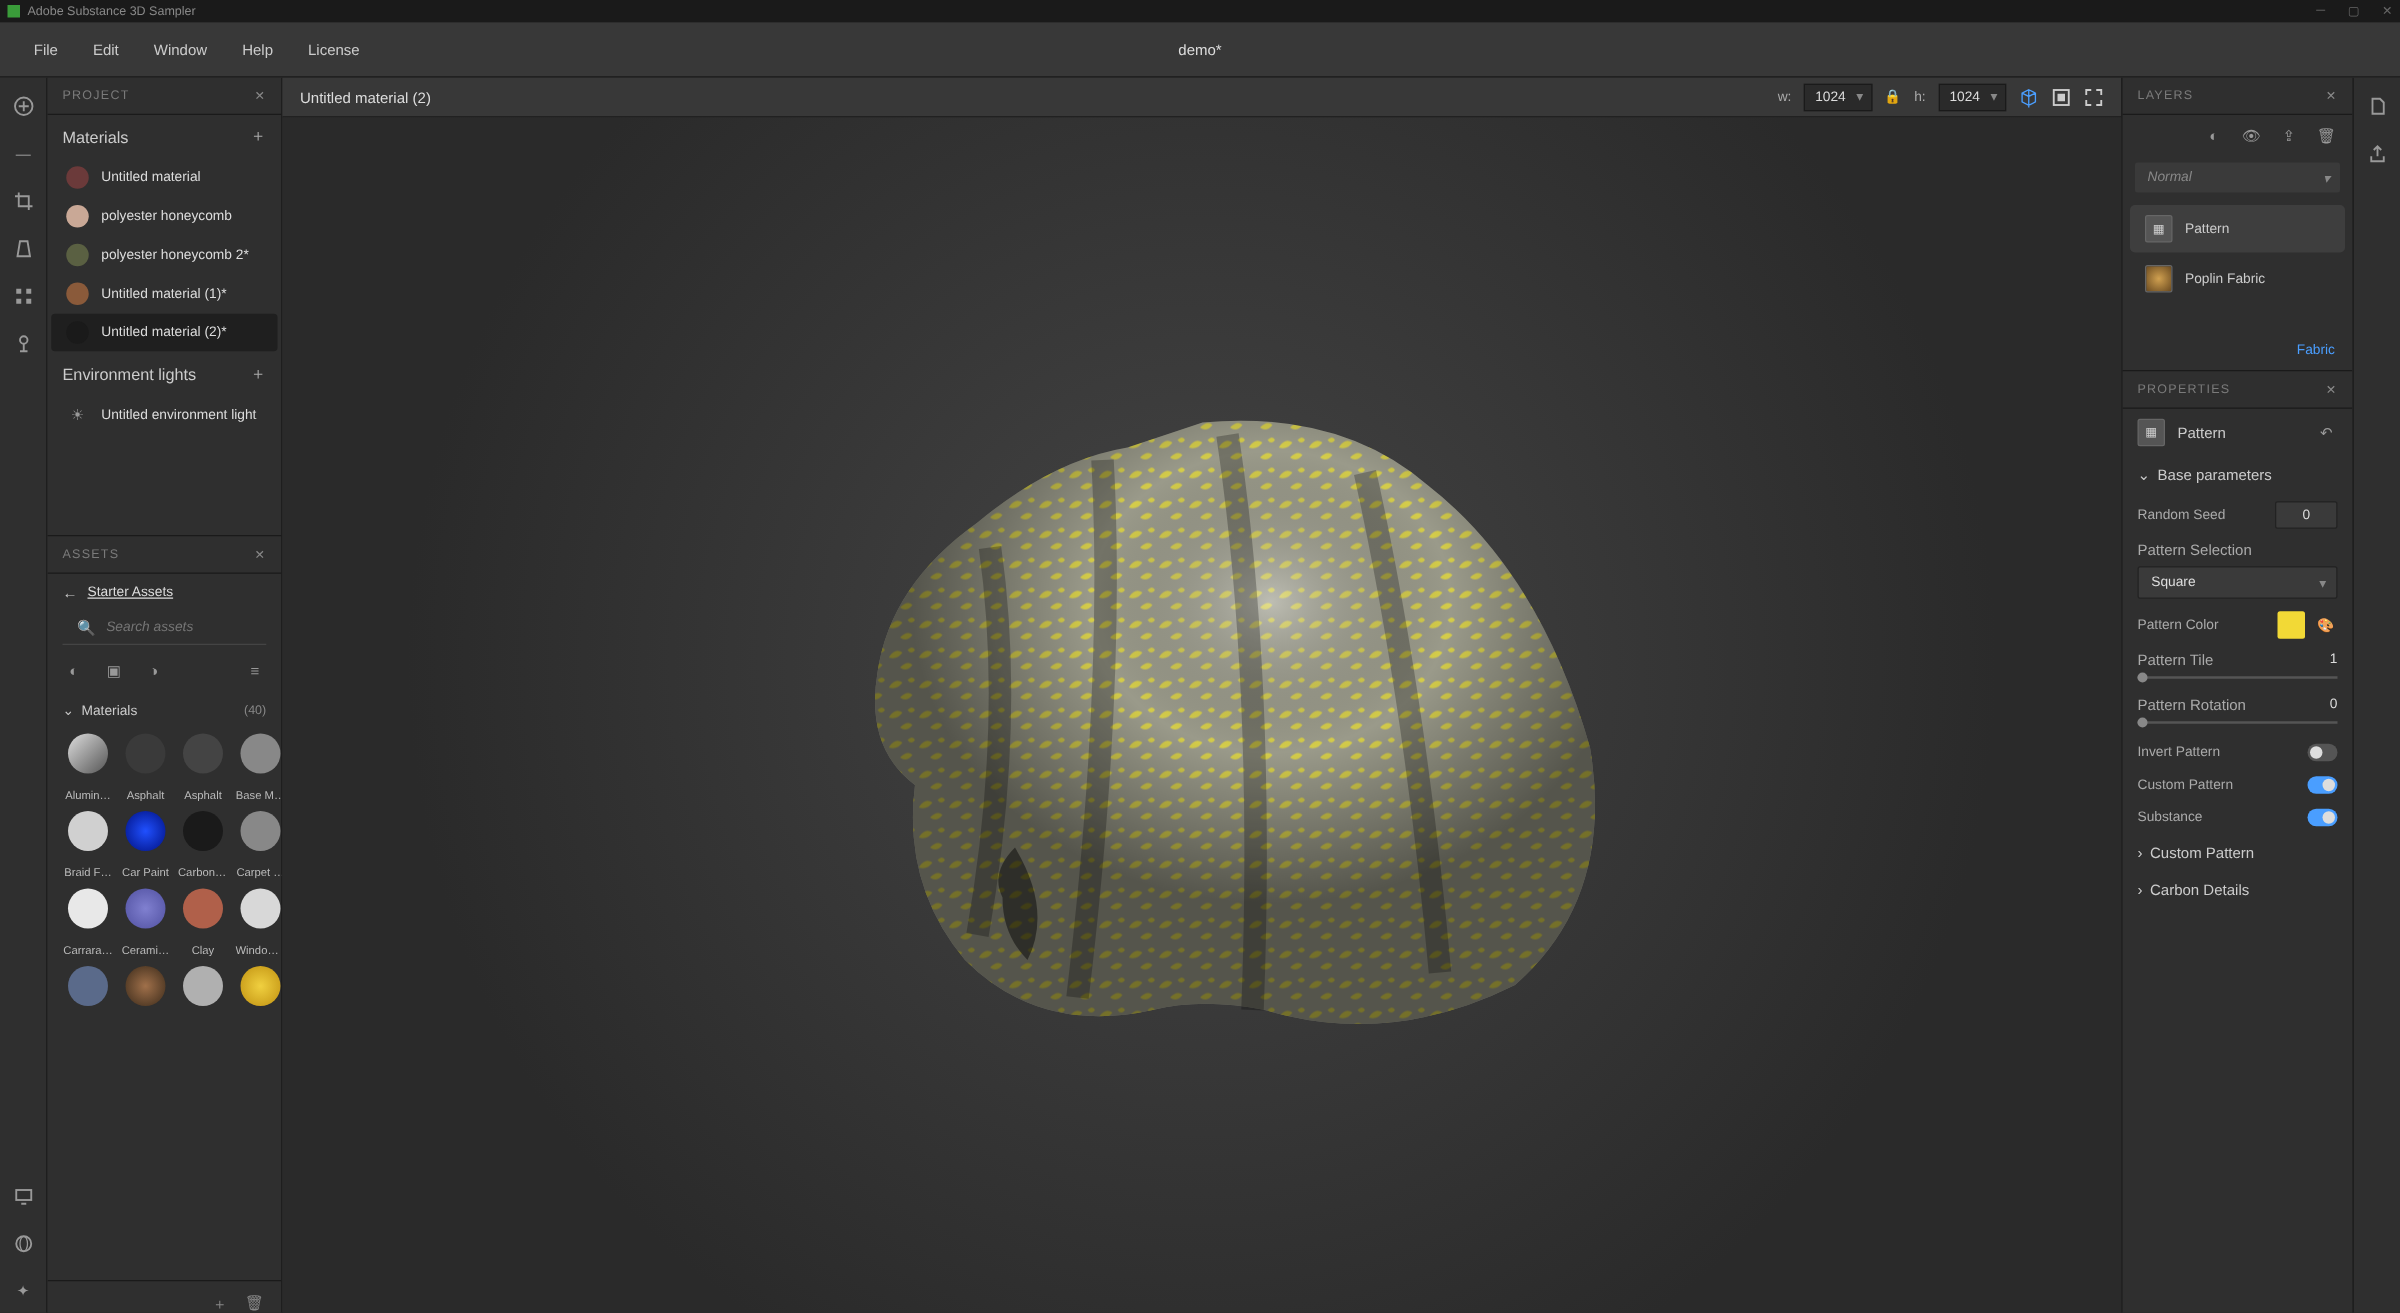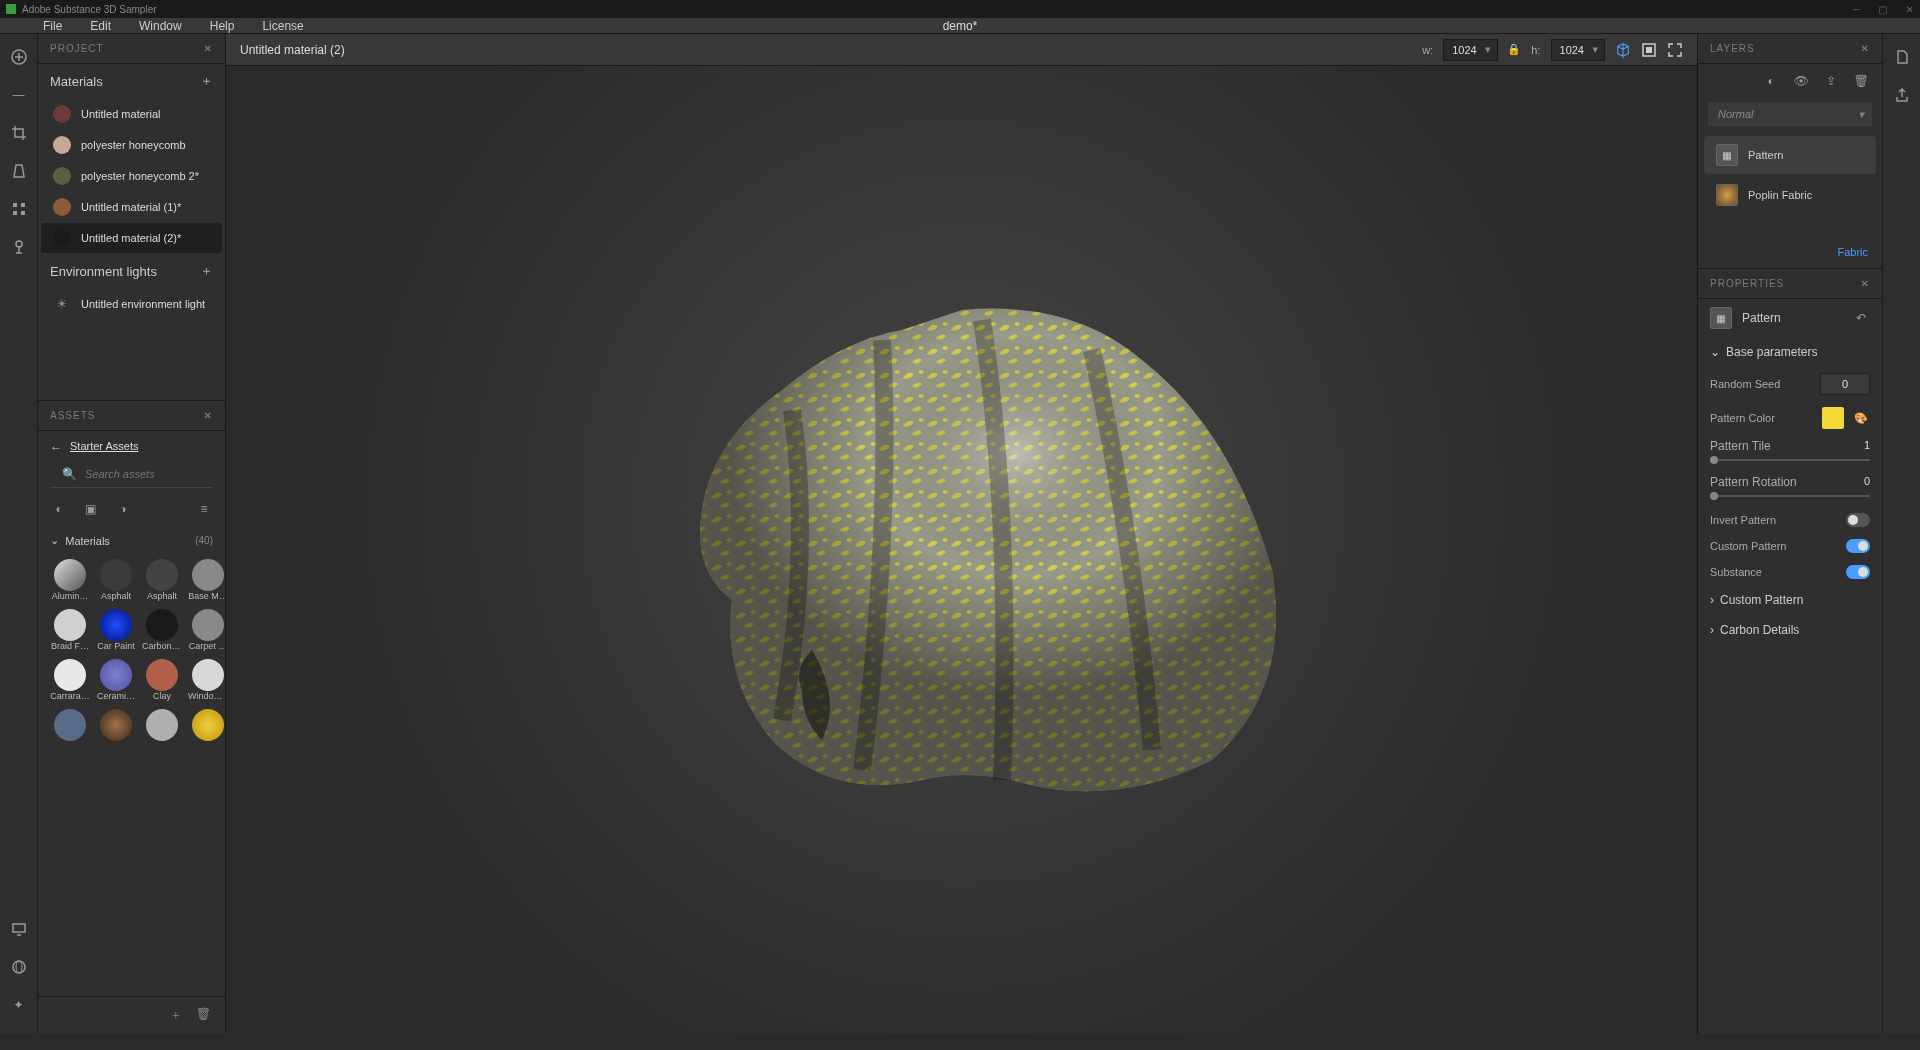--- a/index.html
+++ b/index.html
@@ -4,21 +4,21 @@
 <style>
 * { margin: 0; padding: 0; box-sizing: border-box; font-family: 'Segoe UI', Arial, sans-serif; }
 body { background: #2a2a2a; color: #ccc; overflow: hidden; width: 1920px; height: 1050px; font-size: 12px; }
 
 
 .titlebar { height: 18px; background: #1a1a1a; display: flex; align-items: center; padding: 0 6px; font-size: 10px; color: #888; }
 .titlebar-icon { width: 10px; height: 10px; background: #3a9c3a; margin-right: 6px; }
 .window-controls { margin-left: auto; display: flex; gap: 18px; color: #666; }
 
 
-.menubar { height: 16px; background: #383838; border-bottom: 1px solid #1a1a1a; display: flex; align-items: center; padding: 0 29px; position: relative; }
+.menubar { height: 44px; background: #383838; border-bottom: 1px solid #1a1a1a; display: flex; align-items: center; padding: 0 13px; position: relative; }
 .menubar-item { padding: 0 14px; font-size: 12px; color: #ccc; cursor: pointer; }
 .menubar-center { position: absolute; left: 50%; transform: translateX(-50%); color: #ddd; }
 
 
 .main { display: flex; height: calc(1050px - 50px); }
 
 
 .left-toolbar { width: 38px; background: #2f2f2f; border-right: 1px solid #1a1a1a; display: flex; flex-direction: column; align-items: center; padding-top: 14px; gap: 20px; }
 .left-toolbar-bottom { margin-top: auto; display: flex; flex-direction: column; align-items: center; gap: 20px; padding-bottom: 20px; }
 .tool-icon { width: 18px; height: 18px; display: flex; align-items: center; justify-content: center; color: #999; cursor: pointer; }
@@ -38,21 +38,21 @@
 .assets-panel { flex: 1; display: flex; flex-direction: column; border-top: 1px solid #1a1a1a; overflow: hidden; }
 .assets-breadcrumb { display: flex; align-items: center; padding: 8px 12px; gap: 8px; }
 .assets-breadcrumb a { color: #ddd; text-decoration: underline; font-size: 11px; }
 .assets-search { display: flex; align-items: center; padding: 6px 12px; gap: 8px; border-bottom: 1px solid #444; margin: 0 12px 8px; }
 .assets-search input { background: transparent; border: none; color: #999; font-style: italic; font-size: 11px; outline: none; flex: 1; }
 .assets-filters { display: flex; gap: 14px; padding: 4px 12px 10px; align-items: center; }
 .assets-filters-right { margin-left: auto; }
 .assets-category { display: flex; align-items: center; padding: 6px 12px; gap: 6px; font-size: 11px; }
 .assets-count { margin-left: auto; color: #888; font-size: 10px; }
 .asset-grid { display: grid; grid-template-columns: repeat(4, 1fr); gap: 8px 6px; padding: 6px 12px; overflow-y: auto; }
-.asset-item { display: flex; flex-direction: column; align-items: center; gap: 0; }
+.asset-item { display: flex; flex-direction: column; align-items: center; gap: 12px; }
 .asset-thumb { width: 32px; height: 32px; border-radius: 50%; }
 .asset-label { font-size: 9px; color: #bbb; text-align: center; overflow: hidden; text-overflow: ellipsis; white-space: nowrap; width: 40px; }
 .assets-footer { margin-top: auto; display: flex; justify-content: flex-end; padding: 10px 14px; gap: 14px; color: #888; border-top: 1px solid #1a1a1a; }
 
 
 .viewport-container { flex: 1; display: flex; flex-direction: column; background: #2a2a2a; }
 .viewport-header { height: 32px; background: #383838; display: flex; align-items: center; padding: 0 14px; border-bottom: 1px solid #1a1a1a; }
 .viewport-title { font-size: 12px; color: #ddd; }
 .viewport-controls { margin-left: auto; display: flex; align-items: center; gap: 10px; font-size: 11px; color: #aaa; }
 .dim-select { background: #2a2a2a; border: 1px solid #1a1a1a; color: #ddd; padding: 4px 20px 4px 8px; font-size: 11px; position: relative; }
@@ -397,20 +397,24 @@
         <span class="prop-reset tool-icon">↶</span>
       </div>
       <div class="prop-section-title">
         <span>⌄</span>
         <span>Base parameters</span>
       </div>
       <div class="prop-row">
         <span class="prop-label">Random Seed</span>
         <input class="prop-input" value="0" style="">
       </div>
+      <div class="prop-stack">
+        <span class="prop-label">Pattern Selection</span>
+        <div class="prop-select" style="margin-top:6px">Square</div>
+      </div>
       <div class="prop-row">
         <span class="prop-label">Pattern Color</span>
         <span class="color-swatch" id="color-swatch" style="background: rgb(242, 217, 54);"></span>
         <span class="tool-icon">🎨</span>
       </div>
       <div class="prop-stack">
         <div style="display:flex">
             <span class="prop-label">Pattern Tile</span>
         <span class="prop-value-right">1</span>
           </div>

